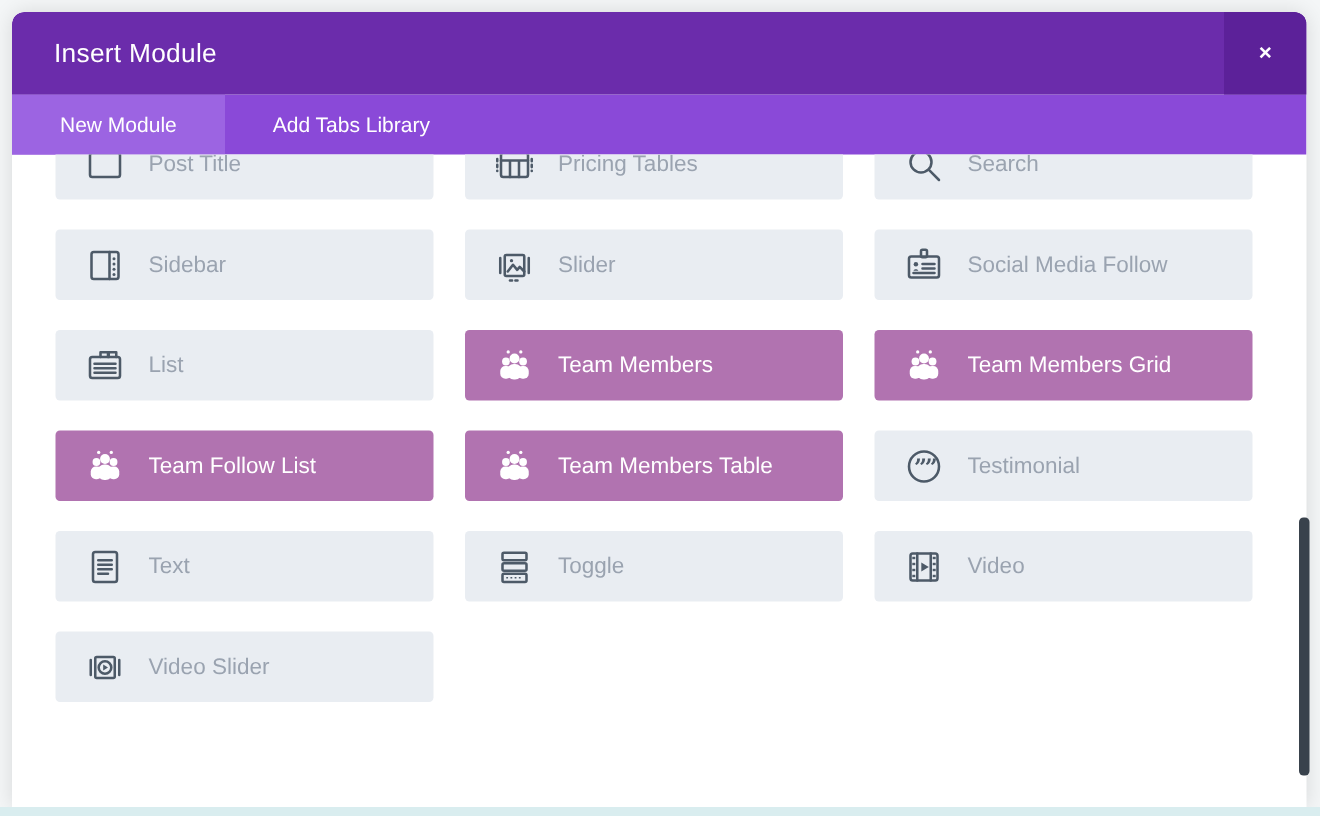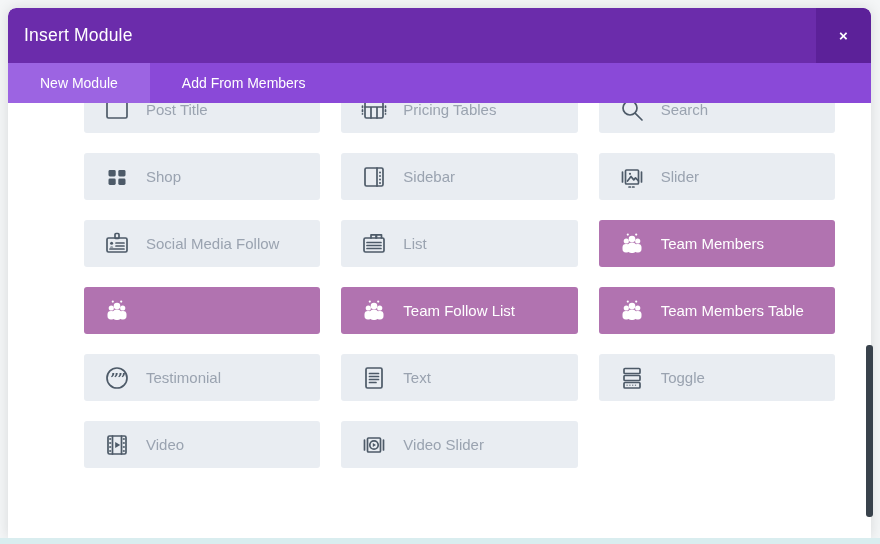--- a/index.html
+++ b/index.html
@@ -19,40 +19,40 @@
     box-shadow:0 0 14px rgba(0,0,0,.12);
     overflow:hidden;
   }
   .modal-header {
     position:relative; height:55px;
     background:var(--header-bg,#6b2cab);
     border-radius:8px 8px 0 0;
     display:flex; align-items:center;
   }
   .modal-title {
-    color:#ffffff; font-size:17.5px; padding-left:16px; letter-spacing:.2px;
+    color:#ffffff; font-size:17.5px; padding-left:28px; letter-spacing:.2px;
   }
   .close-btn {
     position:absolute; right:0; top:0; width:55px; height:55px;
     background:var(--close-bg,#5c2199);
     border-top-right-radius:8px;
     display:flex; align-items:center; justify-content:center;
     color:#ffffff; font-size:15px; font-weight:bold; cursor:pointer;
   }
   .tab-bar {
     height:40px; background:var(--tabbar-bg,#8a49d8);
     display:flex; align-items:stretch;
   }
   .tab {
     display:flex; align-items:center; padding:0 32px;
     color:#ffffff; font-size:14px; cursor:pointer; white-space:nowrap;
   }
   .tab.active { background:var(--tab-active-bg,#9c64e2); }
   .content {
-    height:435px; overflow:hidden; padding:0 36px 0 29px;margin-left:47px;
+    height:435px; overflow:hidden; padding:0 36px 0 29px;
   }
   .module-grid {
     display:grid; grid-template-columns:repeat(3,1fr);
     column-gap:21px; row-gap:20px;
     margin-top:-17px; align-items:start;
   }
   .module {
     background:var(--module-bg,#e9edf2);
     border-radius:3px; min-height:47px;
     display:flex; align-items:center; gap:14px;
@@ -76,21 +76,21 @@
 
 <div class="modal">
   <div class="modal-header">
     <div class="modal-title">Insert Module</div>
     <div class="close-btn">
       <span>×</span>
     </div>
   </div>
   <div class="tab-bar">
       <div class="tab active">New Module</div>
-      <div class="tab">Add From Members</div>
+      <div class="tab">Add Tabs Library</div>
     </div>
   <div class="content">
     <div class="module-grid">
         <div class="module">
           <span class="micon">
             <svg width="30" height="30" viewBox="0 0 30 30">
               <rect x="5" y="7" width="20" height="16" rx="1.5" fill="none" stroke="currentColor" stroke-width="1.7" stroke-linecap="round" stroke-linejoin="round"></rect>
             </svg>
           </span>
           <span class="mlabel">Post Title</span>
@@ -106,33 +106,20 @@
           <span class="mlabel">Pricing Tables</span>
         </div>
         <div class="module">
           <span class="micon">
             <svg width="30" height="30" viewBox="0 0 30 30">
               <circle cx="13" cy="13" r="7" fill="none" stroke="currentColor" stroke-width="1.7" stroke-linecap="round" stroke-linejoin="round"></circle>
               <path d="M18.3 18.3 25 25" fill="none" stroke="currentColor" stroke-width="1.7" stroke-linecap="round" stroke-linejoin="round"></path>
             </svg>
           </span>
           <span class="mlabel">Search</span>
-        </div>
-        <div class="module">
-          <span class="micon">
-            <svg width="30" height="30" viewBox="0 0 30 30">
-              <g fill="currentColor">
-                <rect x="6.5" y="8" width="7.2" height="6.4" rx="1.4"></rect>
-                <rect x="16.3" y="8" width="7.2" height="6.4" rx="1.4"></rect>
-                <rect x="6.5" y="16.6" width="7.2" height="6.4" rx="1.4"></rect>
-                <rect x="16.3" y="16.6" width="7.2" height="6.4" rx="1.4"></rect>
-              </g>
-            </svg>
-          </span>
-          <span class="mlabel">Shop</span>
         </div>
         <div class="module">
           <span class="micon">
             <svg width="30" height="30" viewBox="0 0 30 30">
               <rect x="6" y="6" width="18" height="18" rx="1.5" fill="none" stroke="currentColor" stroke-width="1.7" stroke-linecap="round" stroke-linejoin="round"></rect>
               <path d="M18 6v18" fill="none" stroke="currentColor" stroke-width="1.7" stroke-linecap="round" stroke-linejoin="round"></path>
               <g fill="currentColor">
                 <circle cx="21" cy="10.5" r="1"></circle>
                 <circle cx="21" cy="14" r="1"></circle>
                 <circle cx="21" cy="17.5" r="1"></circle>
@@ -201,20 +188,21 @@
                 <circle cx="20.7" cy="12" r="2.6"></circle>
                 <rect x="5.5" y="15" width="7.5" height="8.5" rx="3.4"></rect>
                 <rect x="17" y="15" width="7.5" height="8.5" rx="3.4"></rect>
                 <circle cx="15" cy="10" r="3.3"></circle>
                 <rect x="10" y="13.6" width="10" height="10.4" rx="4.6"></rect>
                 <circle cx="10.8" cy="5.6" r="1.1"></circle>
                 <circle cx="19.2" cy="5.6" r="1.1"></circle>
               </g>
             </svg>
           </span>
+          <span class="mlabel">Team Members Grid</span>
         </div>
         <div class="module hl">
           <span class="micon">
             <svg width="30" height="30" viewBox="0 0 30 30">
               <g fill="currentColor">
                 <circle cx="9.3" cy="12" r="2.6"></circle>
                 <circle cx="20.7" cy="12" r="2.6"></circle>
                 <rect x="5.5" y="15" width="7.5" height="8.5" rx="3.4"></rect>
                 <rect x="17" y="15" width="7.5" height="8.5" rx="3.4"></rect>
                 <circle cx="15" cy="10" r="3.3"></circle>

